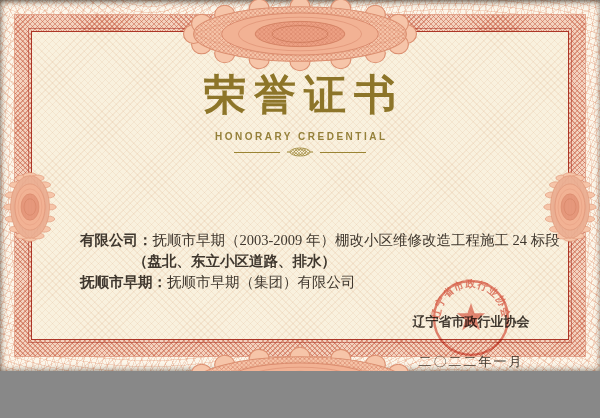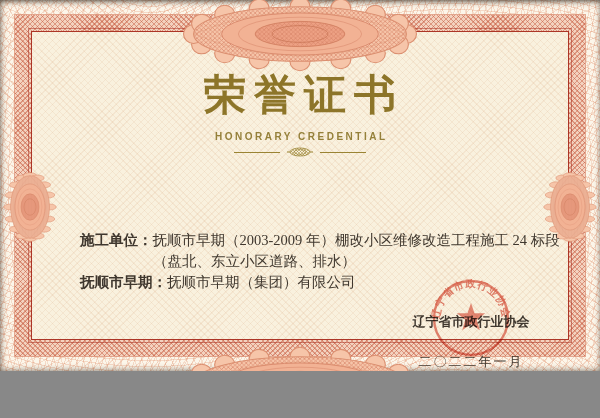--- a/index.html
+++ b/index.html
@@ -60,21 +60,21 @@
   .headline {
     position:absolute; top:171px; left:0; width:100%; text-align:center;
     font-size:20px; font-weight:bold; color:#d43a2b; letter-spacing:0.3px; line-height:1.3;
   }
   .fields {
     position:absolute; left:80px; top:230px; width:450px;
     font-size:14.5px; color:#3f372e; line-height:21px;
   }
   .frow { white-space:nowrap; }
   .frow .lbl { font-weight:bold; }
-  .frow.cont { margin-left:73px; }
+  .frow.cont { margin-left:53px;font-weight:bold; }
   .sign {
     position:absolute; left:403px; top:313px; width:136px; text-align:center;
     color:#3f372e; font-size:13px; font-weight:bold;
   }
   .sign .date { margin-top:22px; letter-spacing:2px; font-weight:normal; }
   .seal {
     position:absolute; left:425px; top:272px; width:92px; height:92px;
     opacity:.82; mix-blend-mode:multiply;
   }
   .hidden-defs { position:absolute; width:0; height:0; }
@@ -148,21 +148,21 @@
       <path d="M0 5 h3 M23 5 h3" stroke="#9a8433" stroke-width="1"></path>
       <ellipse cx="13" cy="5" rx="10" ry="4" fill="url(#ghatch)" stroke="#9a8433" stroke-width="0.8"></ellipse>
       <ellipse cx="13" cy="5" rx="6" ry="2.4" fill="none" stroke="#9a8433" stroke-width="0.6"></ellipse>
     </svg>
     <span class="rule"></span>
   </div>
 
 
   <div class="fields">
     <div class="frow">
-      <span class="lbl">施工单位：</span><span class="val">抚顺市早期（2003-2009 年）棚改小区维修改造工程施工 24 标段</span>
+      <span class="lbl">有限公司：</span><span class="val">抚顺市早期（2003-2009 年）棚改小区维修改造工程施工 24 标段</span>
     </div>
     <div class="frow cont">
       <span class="val">（盘北、东立小区道路、排水）</span>
     </div>
     <div class="frow">
       <span class="lbl">抚顺市早期：</span><span class="val">抚顺市早期（集团）有限公司</span>
     </div>
   </div>
 
   <div class="sign">

